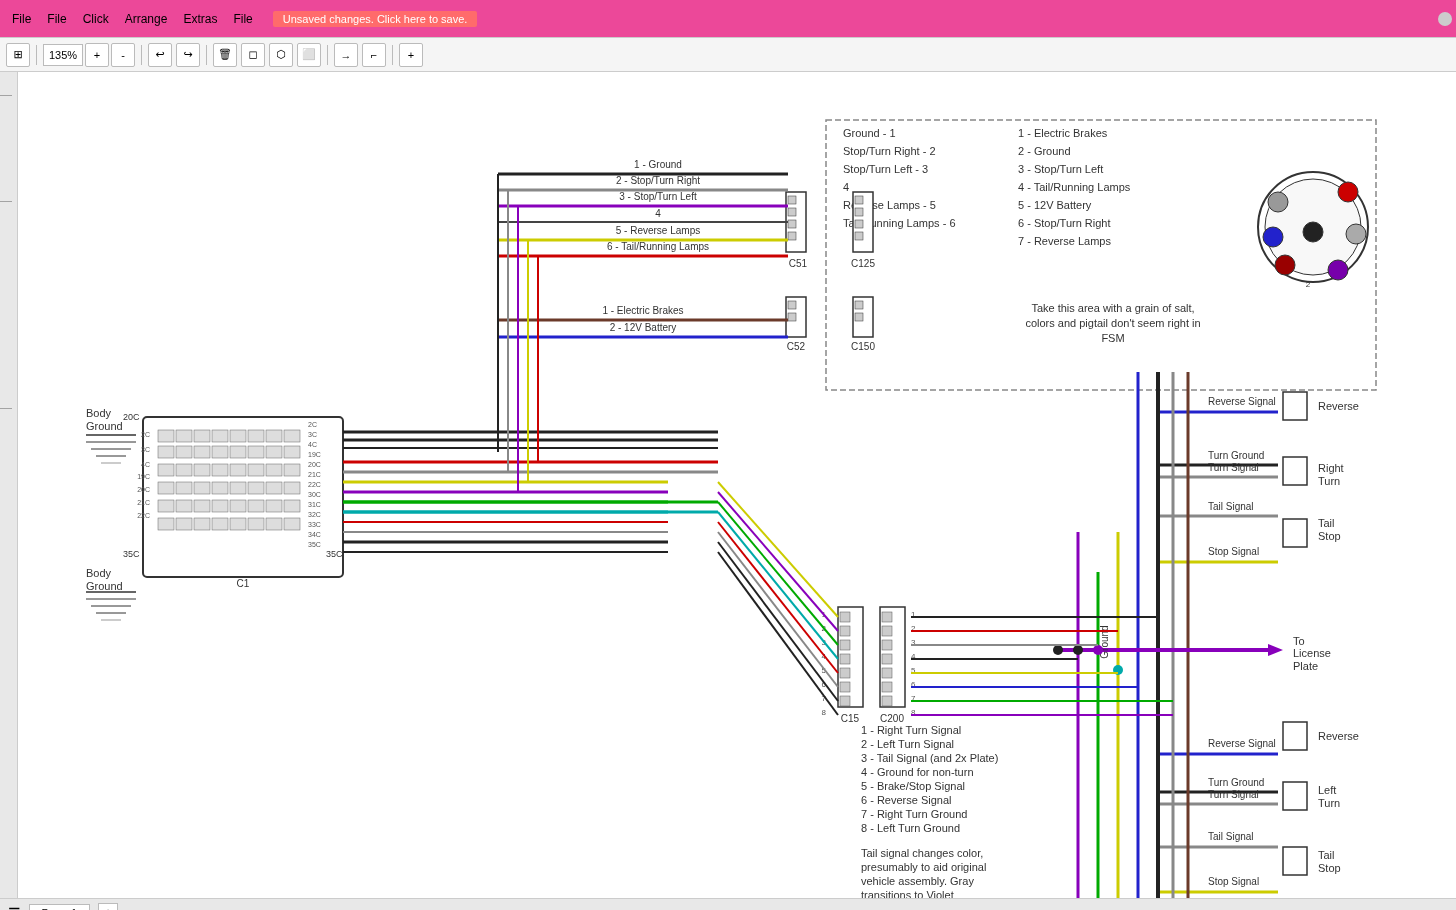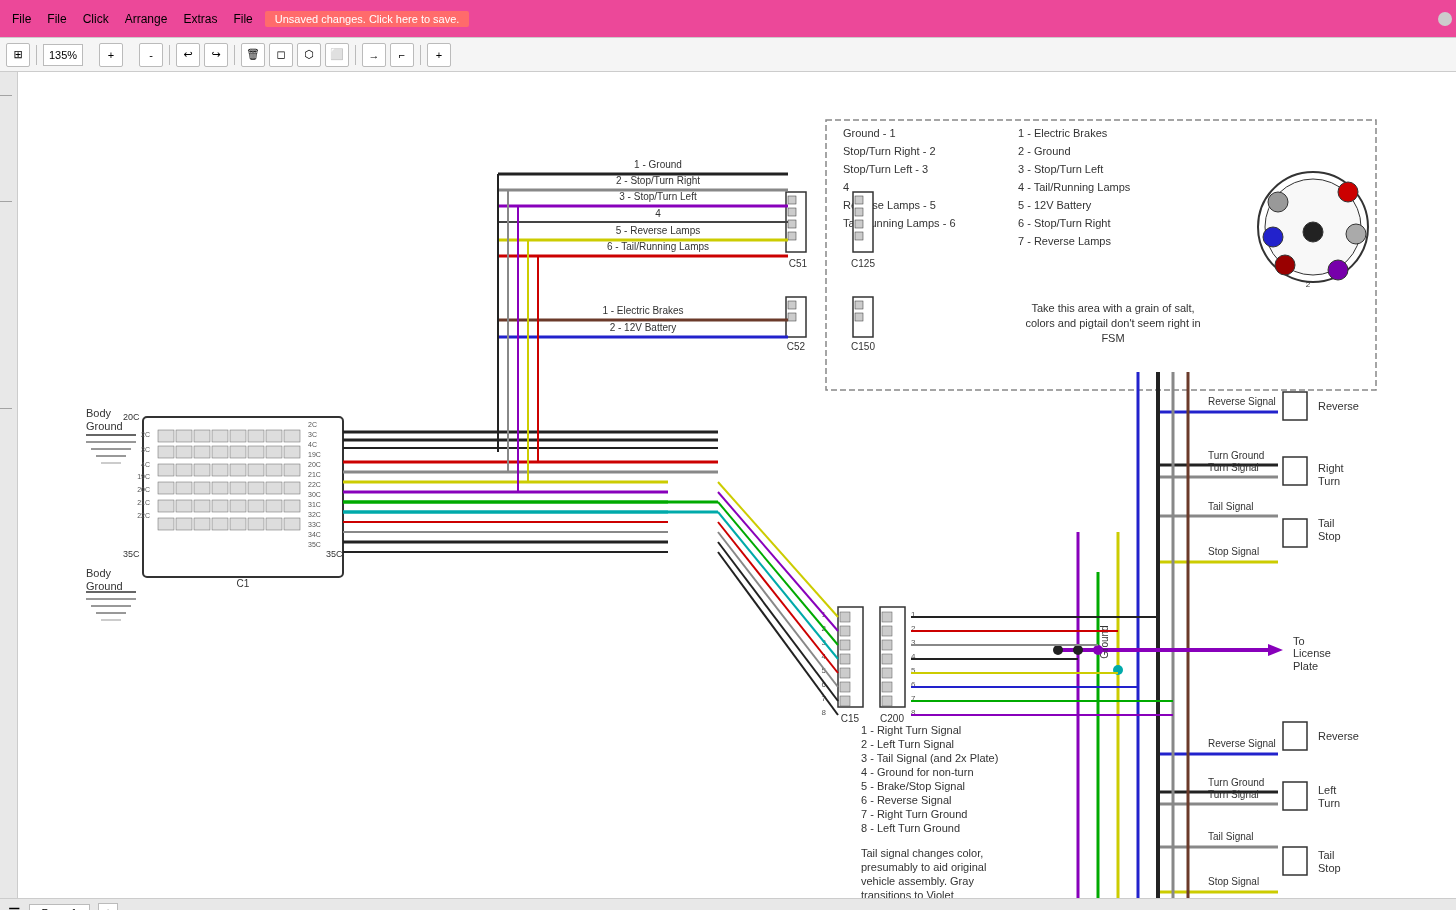--- a/index.html
+++ b/index.html
@@ -19,21 +19,21 @@
       cursor: pointer;
       font-size: 12px;
     }
     #unsaved-banner {
       background: #ff6b6b;
       color: white;
       padding: 2px 10px;
       font-size: 11px;
       cursor: pointer;
       border-radius: 2px;
-      margin-left: 4px;
+      margin-left: 12px;
       text-align: right;
     }
 
     
     #toolbar {
       height: 34px;
       background: #f5f5f5;
       border-bottom: 1px solid #ccc;
       display: flex;
       align-items: center;
@@ -44,21 +44,21 @@
       width: 24px; height: 24px;
       border: 1px solid #bbb;
       background: #fff;
       border-radius: 2px;
       display: flex; align-items: center; justify-content: center;
       cursor: pointer;
       font-size: 11px;
     }
     .tb-sep { width: 1px; height: 20px; background: #bbb; margin: 0 2px; }
     .zoom-control {
-      display: flex; align-items: center; gap: 16px;
+      display: flex; align-items: center; gap: 2px;
       font-size: 11px;
     }
     .zoom-val {
       width: 40px; height: 22px; border: 1px solid #bbb;
       text-align: center; font-size: 11px; background: white;
     }
 
     
     #content {
       display: flex;

